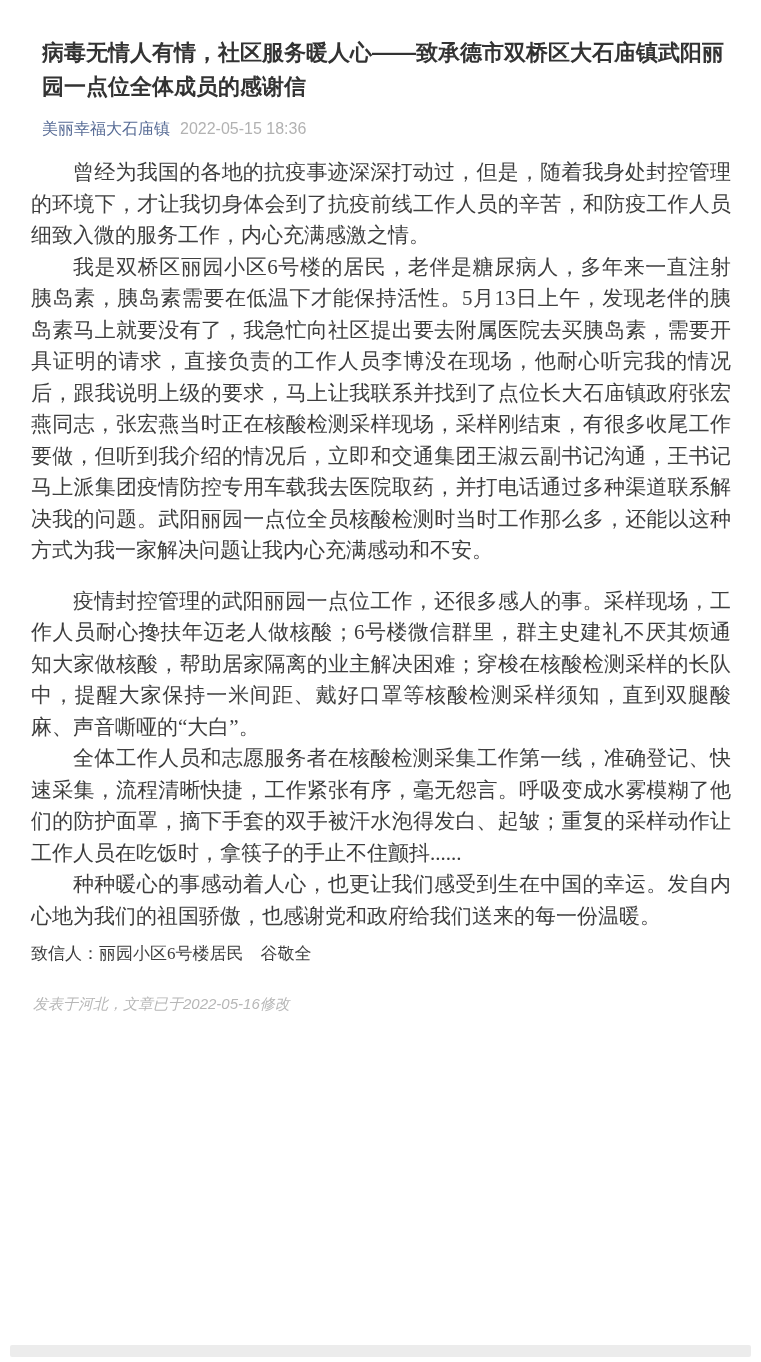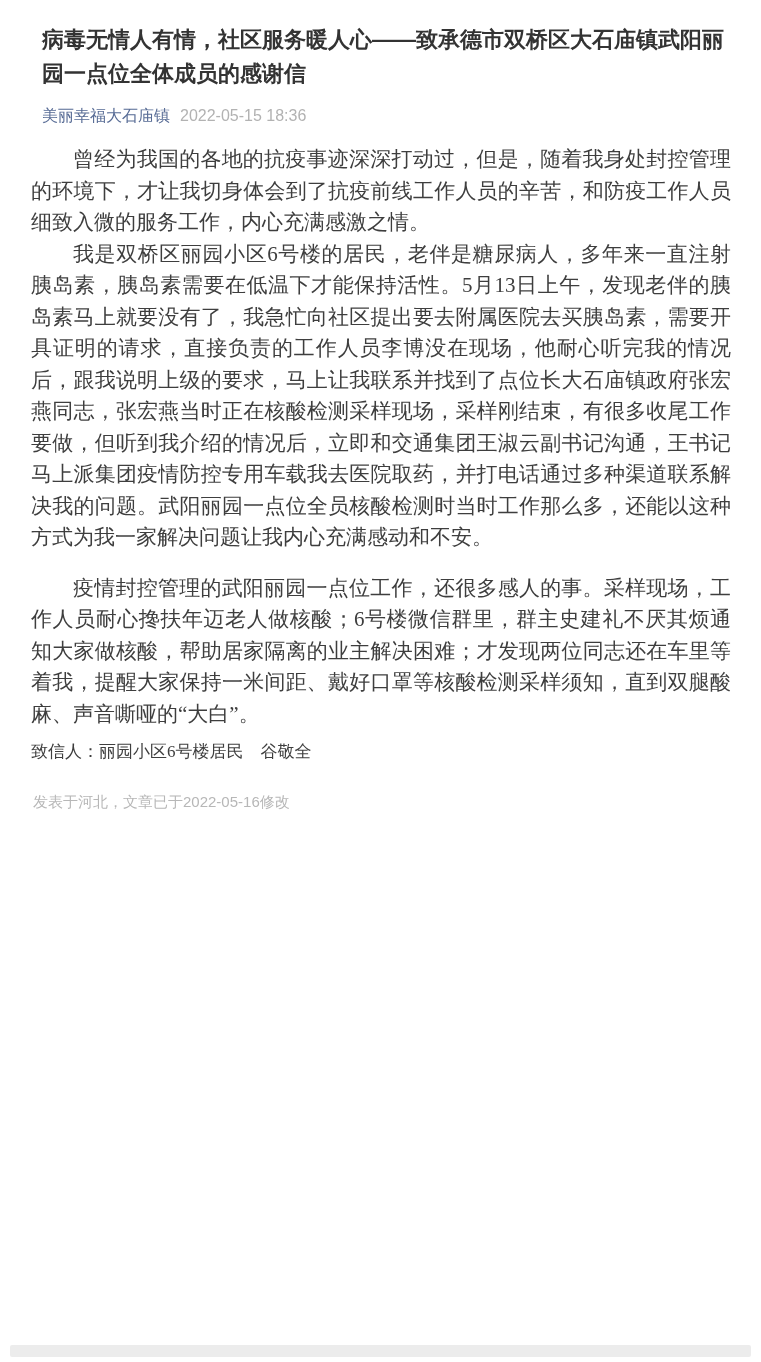--- a/index.html
+++ b/index.html
@@ -6,21 +6,21 @@
   html, body { margin: 0; padding: 0; }
   body {
     width: 761px;
     height: 1362px;
     background: #ffffff;
     position: relative;
     overflow: hidden;
     font-family: "Liberation Sans", sans-serif;
   }
   .container {
-    padding: 23px 30px 0 31px;
+    padding: 36px 30px 0 31px;
   }
   .article-title {
     margin: 0 6px 0 11px;
     font-size: 22px;
     line-height: 34px;
     font-weight: 700;
     color: #333333;
     font-family: "Liberation Sans", sans-serif;
   }
   .meta-row {
@@ -62,20 +62,21 @@
     font-size: 17px;
     line-height: 31.5px;
     color: #3e3e3e;
   }
   .footer-note {
     margin: 24px 0 0 2px;
     font-size: 15px;
     line-height: 20px;
     color: #b7b7b7;
     font-family: "Liberation Sans", sans-serif;
+    font-style: italic;
   }
   .bottom-bar {
     position: absolute;
     left: 10px;
     right: 10px;
     top: 1345px;
     height: 12px;
     background: #ececec;
     border-radius: 2px;
   }
@@ -87,21 +88,23 @@
 
   <h1 class="article-title">病毒无情人有情，社区服务暖人心——致承德市双桥区大石庙镇武阳丽园一点位全体成员的感谢信</h1>
 
   <div class="meta-row">
     <a class="author-link">美丽幸福大石庙镇</a><span class="publish-time">2022-05-15 18:36</span>
   </div>
 
   <div class="article-body">
     <p>曾经为我国的各地的抗疫事迹深深打动过，但是，随着我身处封控管理的环境下，才让我切身体会到了抗疫前线工作人员的辛苦，和防疫工作人员细致入微的服务工作，内心充满感激之情。</p>
     <p>我是双桥区丽园小区6号楼的居民，老伴是糖尿病人，多年来一直注射胰岛素，胰岛素需要在低温下才能保持活性。5月13日上午，发现老伴的胰岛素马上就要没有了，我急忙向社区提出要去附属医院去买胰岛素，需要开具证明的请求，直接负责的工作人员李博没在现场，他耐心听完我的情况后，跟我说明上级的要求，马上让我联系并找到了点位长大石庙镇政府张宏燕同志，张宏燕当时正在核酸检测采样现场，采样刚结束，有很多收尾工作要做，但听到我介绍的情况后，立即和交通集团王淑云副书记沟通，王书记马上派集团疫情防控专用车载我去医院取药，并打电话通过多种渠道联系解决我的问题。武阳丽园一点位全员核酸检测时当时工作那么多，还能以这种方式为我一家解决问题让我内心充满感动和不安。</p>
-    <p class="gap-before">疫情封控管理的武阳丽园一点位工作，还很多感人的事。采样现场，工作人员耐心搀扶年迈老人做核酸；6号楼微信群里，群主史建礼不厌其烦通知大家做核酸，帮助居家隔离的业主解决困难；才发现两位同志还在车里等着我，提醒大家保持一米间距、戴好口罩等核酸检测采样须知，直到双腿酸麻、声音嘶哑的“大白”。</p>
+    <p class="gap-before">疫情封控管理的武阳丽园一点位工作，还很多感人的事。采样现场，工作人员耐心搀扶年迈老人做核酸；6号楼微信群里，群主史建礼不厌其烦通知大家做核酸，帮助居家隔离的业主解决困难；穿梭在核酸检测采样的长队中，提醒大家保持一米间距、戴好口罩等核酸检测采样须知，直到双腿酸麻、声音嘶哑的“大白”。</p>
+    <p>全体工作人员和志愿服务者在核酸检测采集工作第一线，准确登记、快速采集，流程清晰快捷，工作紧张有序，毫无怨言。呼吸变成水雾模糊了他们的防护面罩，摘下手套的双手被汗水泡得发白、起皱；重复的采样动作让工作人员在吃饭时，拿筷子的手止不住颤抖......</p>
+    <p>种种暖心的事感动着人心，也更让我们感受到生在中国的幸运。发自内心地为我们的祖国骄傲，也感谢党和政府给我们送来的每一份温暖。</p>
   </div>
 
   <div class="signoff">致信人：丽园小区6号楼居民　谷敬全</div>
 
   <div class="footer-note">发表于河北，文章已于2022-05-16修改</div>
 
 </div>
 
 <div class="bottom-bar"></div>
 

